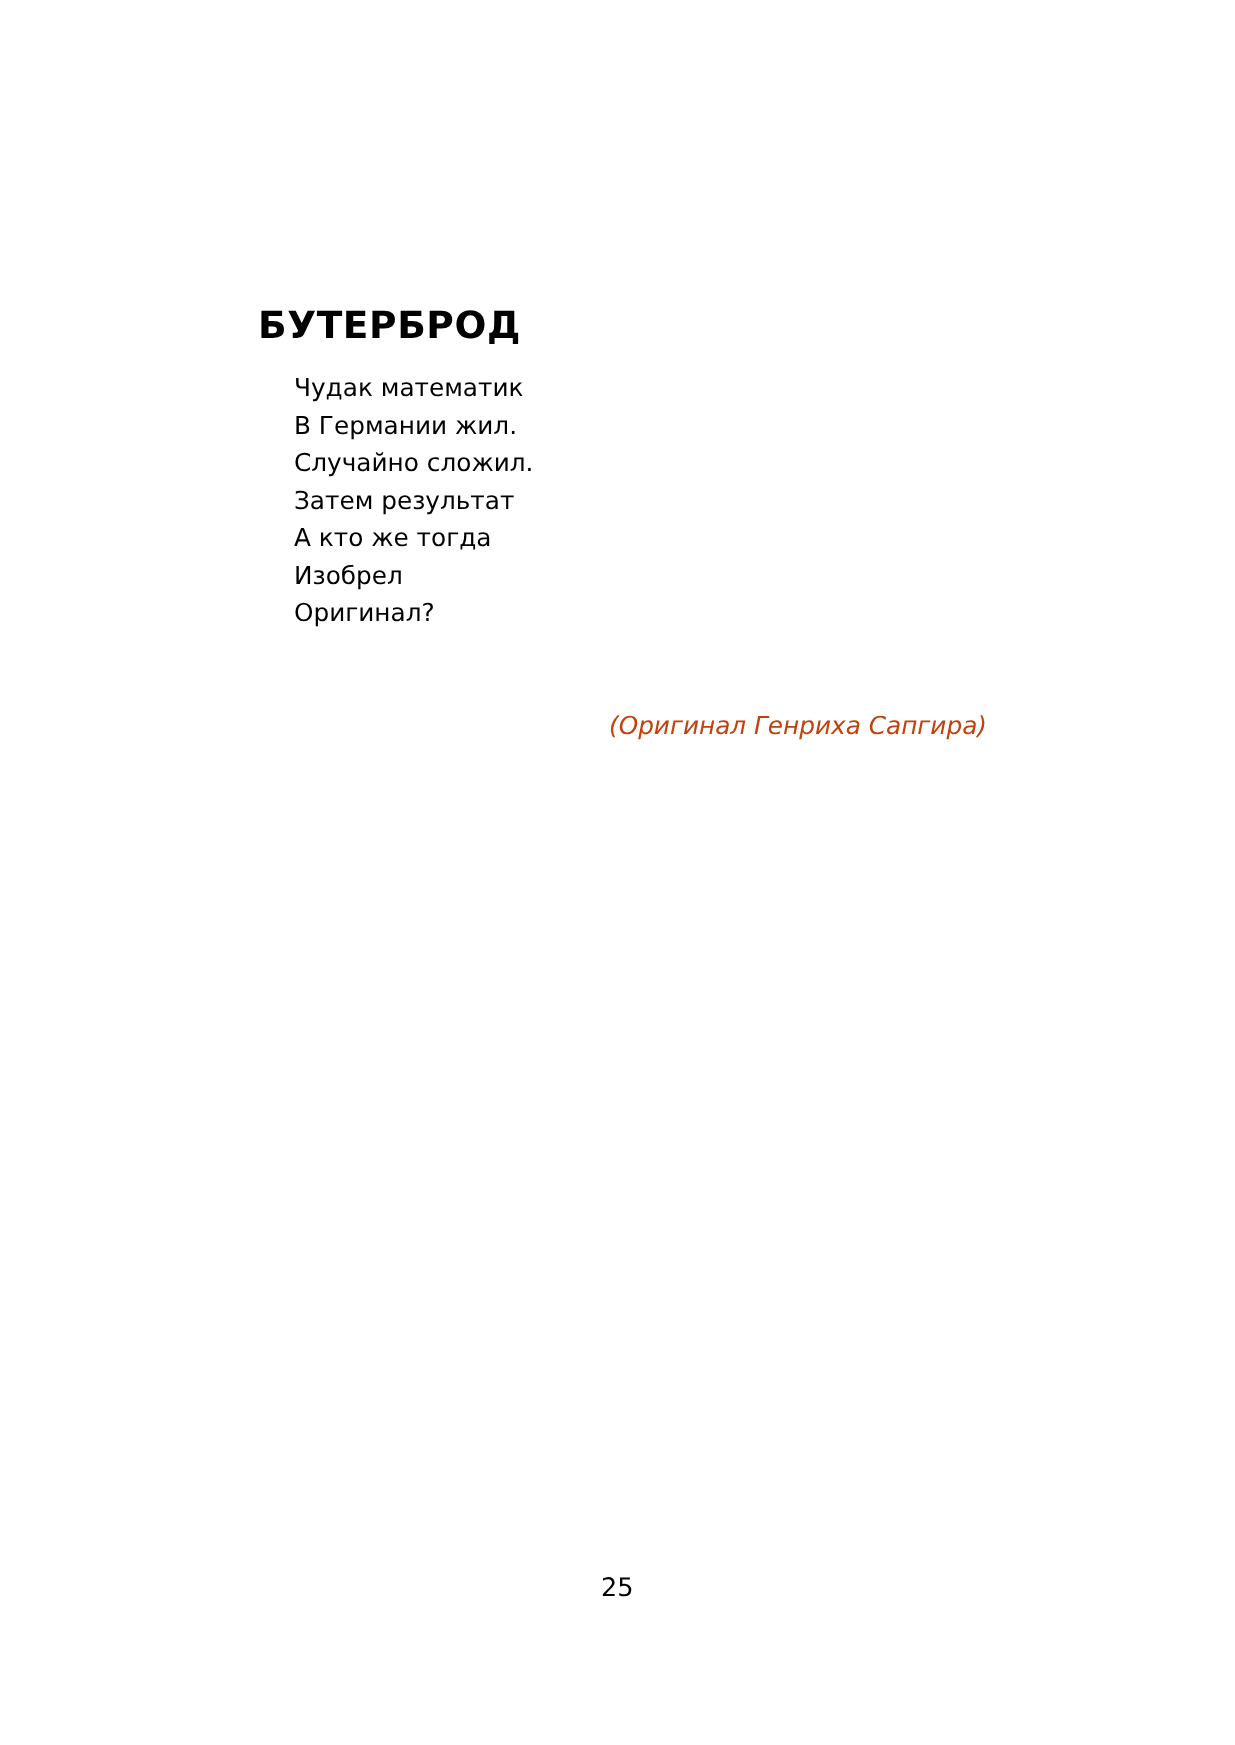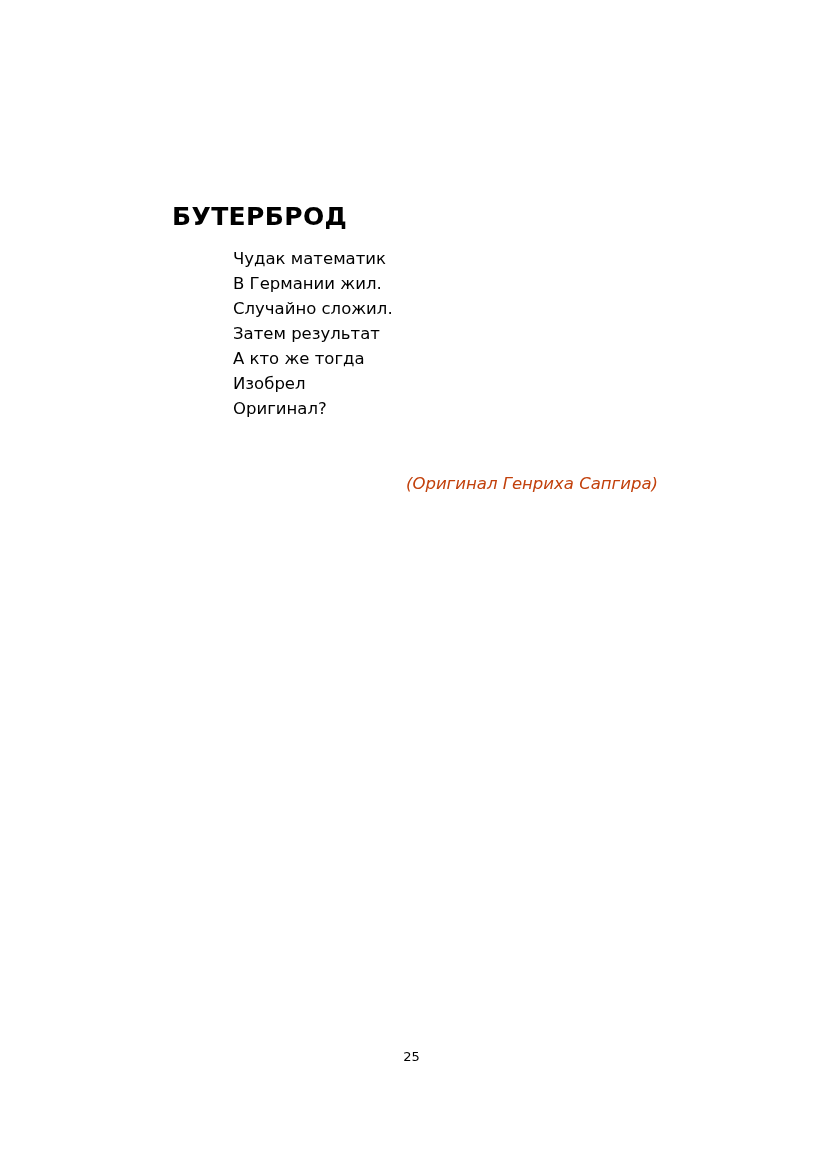--- a/index.html
+++ b/index.html
@@ -30,21 +30,20 @@
     letter-spacing: 0.4px;
     line-height: 1.1;
     color: #000000;
     white-space: pre;
   }
   .poem-body {
     position: absolute;
     left: 196px;
     top: 246px;
     width: 480px;
-    margin-left: 37px;
   }
   .poem-line {
     font-family: "DejaVu Sans", sans-serif;
     font-size: 16.5px;
     line-height: 25px;
     color: #000000;
     white-space: pre;
   }
   .attribution {
     position: absolute;
@@ -59,21 +58,21 @@
     color: #c2410c;
     white-space: pre;
   }
   .page-number {
     position: absolute;
     left: 0;
     right: 0;
     top: 1049px;
     text-align: center;
     font-family: "DejaVu Sans", sans-serif;
-    font-size: 13px;
+    font-size: 17px;
     color: #000000;
   }
 </style>
 </head>
 <body>
 
 <div class="page">
 
   <h1 class="poem-title">БУТЕРБРОД</h1>
 

